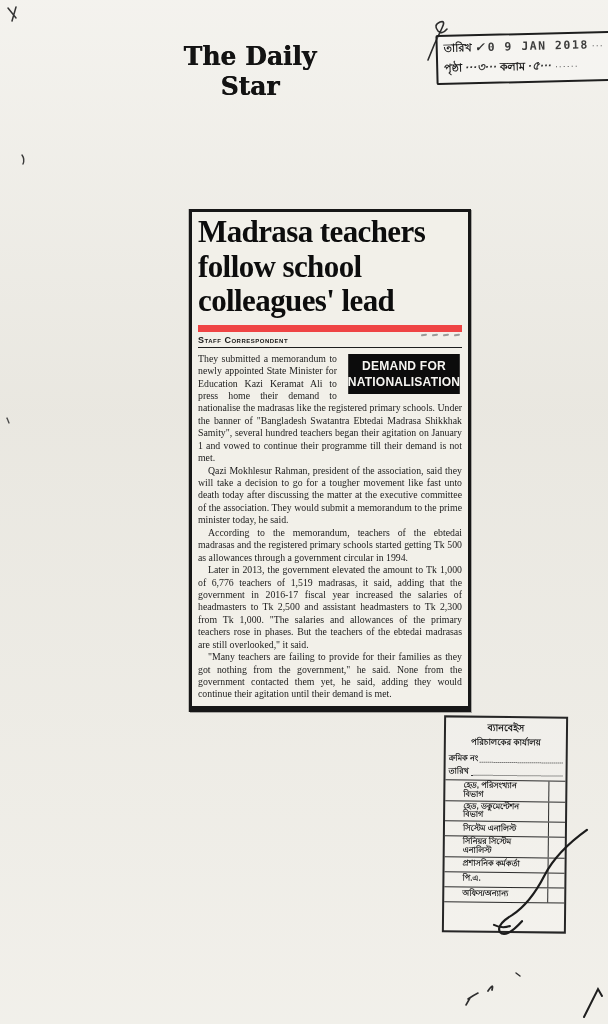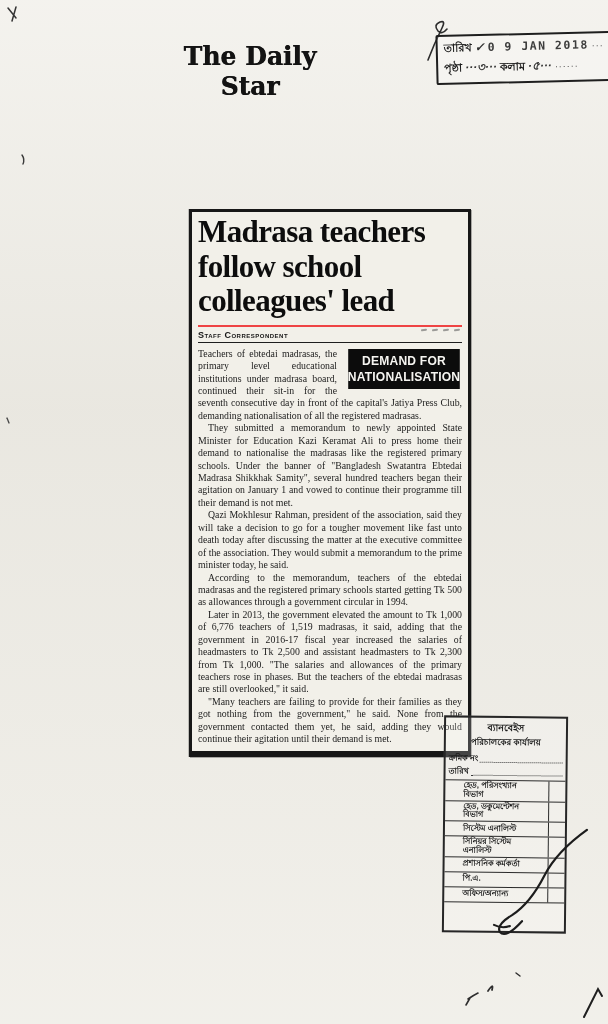--- a/index.html
+++ b/index.html
@@ -43,21 +43,21 @@
     border-style:solid;border-color:#171717;border-width:3px 3px 6px 3px;
     background:#f2f0e9;padding:2px 6px 5px 6px;
     box-shadow:1px 1px 0 rgba(40,40,40,.35), -1px 0 0 rgba(40,40,40,.25);
   }
   .headline{
     margin:1px 0 4px 0;white-space:pre-line;
     font-family:"Liberation Serif", serif;font-weight:600;
     font-size:31px;line-height:1.12;letter-spacing:-0.6px;color:#0d0d0d;
   }
   .byline{
-    border-top:2px solid #ef4444;border-bottom:1.5px solid #1e1e1e;
+    border-top:7px solid #ef4444;border-bottom:1.5px solid #1e1e1e;
     padding:2.5px 0 2px 0;margin-bottom:5px;position:relative;
     font-weight:bold;font-size:9px;letter-spacing:.5px;
     font-variant:small-caps;color:#151515;margin-top:6px;
   }
   .byline-smudge{position:absolute;right:2px;top:2px;display:flex;gap:5px;opacity:.55;}
   .byline-smudge i{display:block;width:6px;height:2px;background:#555;border-radius:1px;transform:rotate(-8deg);}
   .article{
     font-family:"Liberation Serif", serif;font-size:9.8px;line-height:1.27;
     text-align:justify;color:#1b1b1b;
   }
@@ -129,21 +129,20 @@
       <span class="byline-smudge">
           <i></i>
           <i></i>
           <i></i>
           <i></i>
         </span>
     </div>
     <div class="article">
       <div class="highlight-box">DEMAND FOR
 NATIONALISATION</div>
-      <p>Teachers of ebtedai madrasas, the primary level educational institutions under madrasa board, continued their sit-in for the seventh consecutive day in front of the capital's Jatiya Press Club, demanding nationalisation of all the registered madrasas.</p>
       <p>They submitted a memorandum to newly appointed State Minister for Education Kazi Keramat Ali to press home their demand to nationalise the madrasas like the registered primary schools. Under the banner of "Bangladesh Swatantra Ebtedai Madrasa Shikkhak Samity", several hundred teachers began their agitation on January 1 and vowed to continue their programme till their demand is not met.</p>
       <p>Qazi Mokhlesur Rahman, president of the association, said they will take a decision to go for a tougher movement like fast unto death today after discussing the matter at the executive committee of the association. They would submit a memorandum to the prime minister today, he said.</p>
       <p>According to the memorandum, teachers of the ebtedai madrasas and the registered primary schools started getting Tk 500 as allowances through a government circular in 1994.</p>
       <p>Later in 2013, the government elevated the amount to Tk 1,000 of 6,776 teachers of 1,519 madrasas, it said, adding that the government in 2016-17 fiscal year increased the salaries of headmasters to Tk 2,500 and assistant headmasters to Tk 2,300 from Tk 1,000. "The salaries and allowances of the primary teachers rose in phases. But the teachers of the ebtedai madrasas are still overlooked," it said.</p>
       <p>"Many teachers are failing to provide for their families as they got nothing from the government," he said. None from the government contacted them yet, he said, adding they would continue their agitation until their demand is met.</p>
     </div>
   </div>
 
   <div class="routing">
     <div class="rt-org">ব্যানবেইস</div>

